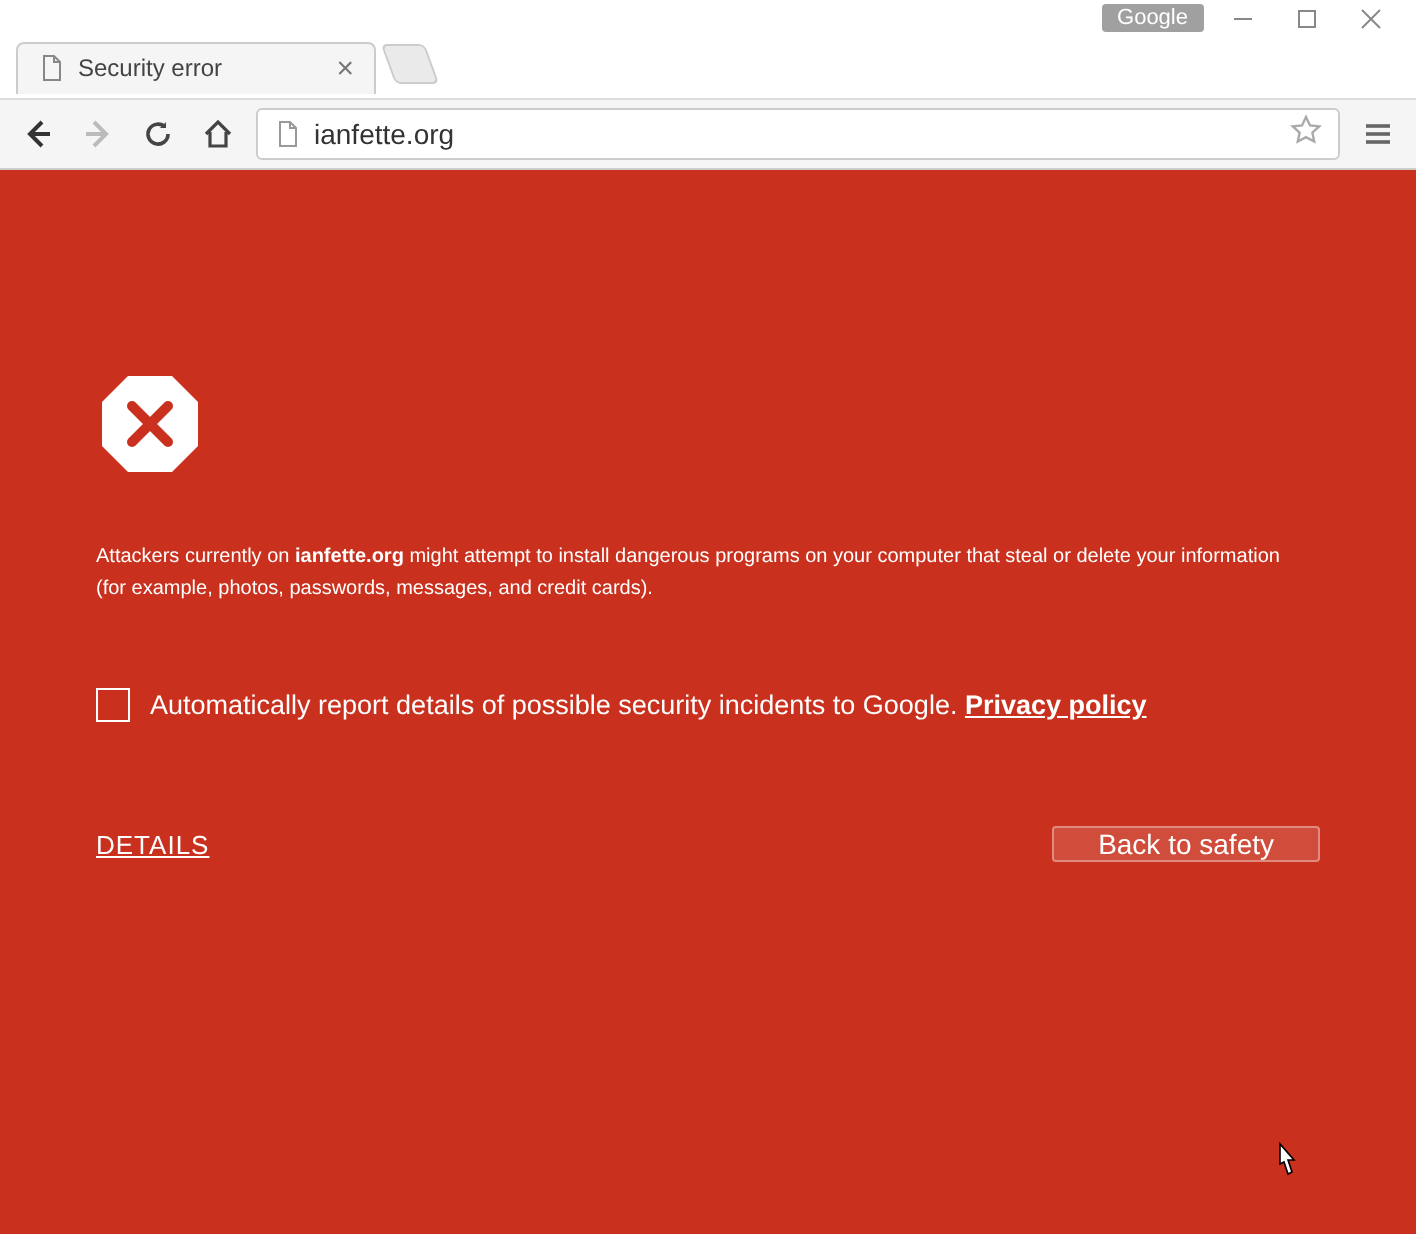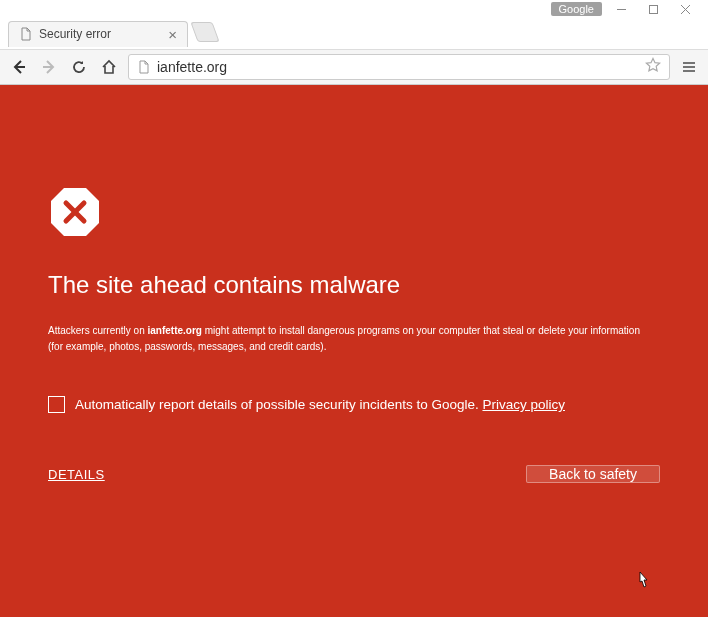--- a/index.html
+++ b/index.html
@@ -179,20 +179,21 @@
       width: 17px;
       height: 17px;
       appearance: none;
       border: 1.5px solid #fff;
       background: transparent;
       cursor: pointer;
     }
     .checkbox-row a {
       color: #fff;
       text-decoration: underline;
+      font-weight: bold;
     }
     .actions {
       display: flex;
       align-items: center;
       justify-content: space-between;
     }
     .details-link {
       font-size: 13px;
       letter-spacing: 0.5px;
       cursor: pointer;
@@ -303,21 +304,20 @@
 
 <div class="content">
   <div class="warn-icon">
     <svg width="54" height="54" viewBox="0 0 54 54">
       <polygon points="16,3 38,3 51,16 51,38 38,51 16,51 3,38 3,16" fill="#fff"></polygon>
       <line x1="18" y1="18" x2="36" y2="36" stroke="#c9301d" stroke-width="5" stroke-linecap="round"></line>
       <line x1="36" y1="18" x2="18" y2="36" stroke="#c9301d" stroke-width="5" stroke-linecap="round"></line>
     </svg>
   </div>
 
-  <h1 class="heading">The site ahead contains malware</h1>
 
   <p class="body-text">
     <span>Attackers currently on </span><b>ianfette.org</b><span> might attempt to install dangerous programs on your computer that steal or delete your information (for example, photos, passwords, messages, and credit cards).</span>
   </p>
 
   <div class="checkbox-row">
     <input type="checkbox" style="">
     <span>
       <span>Automatically report details of possible security incidents to Google. </span><a href="#">Privacy policy</a>
     </span>

